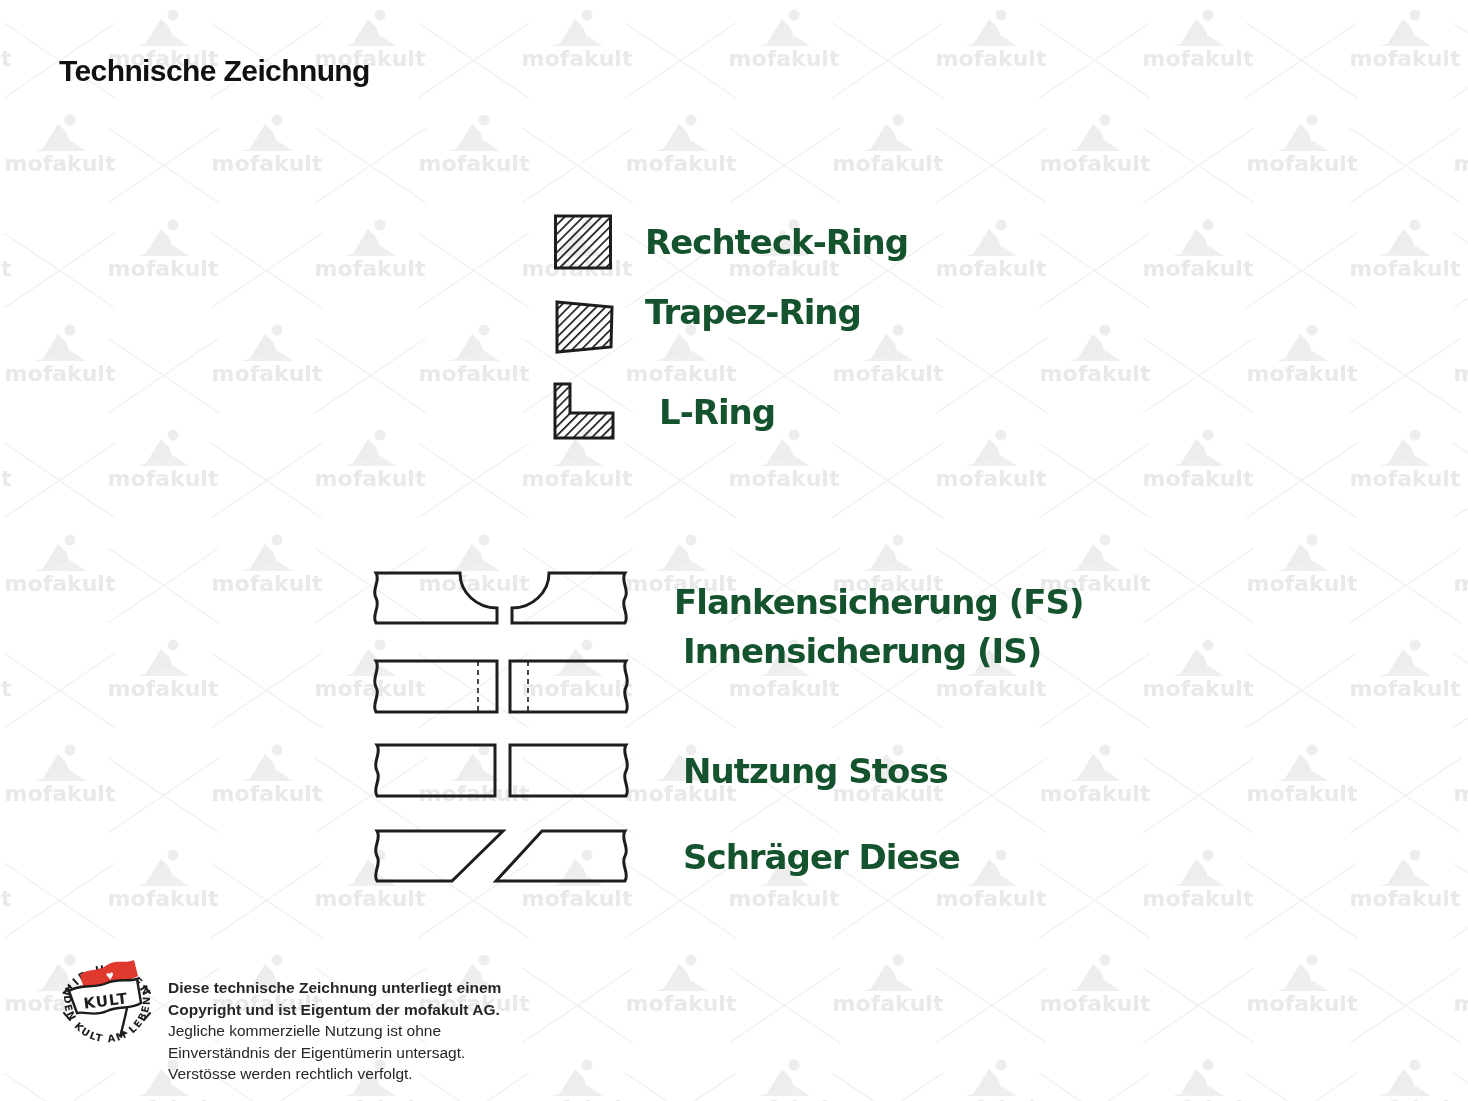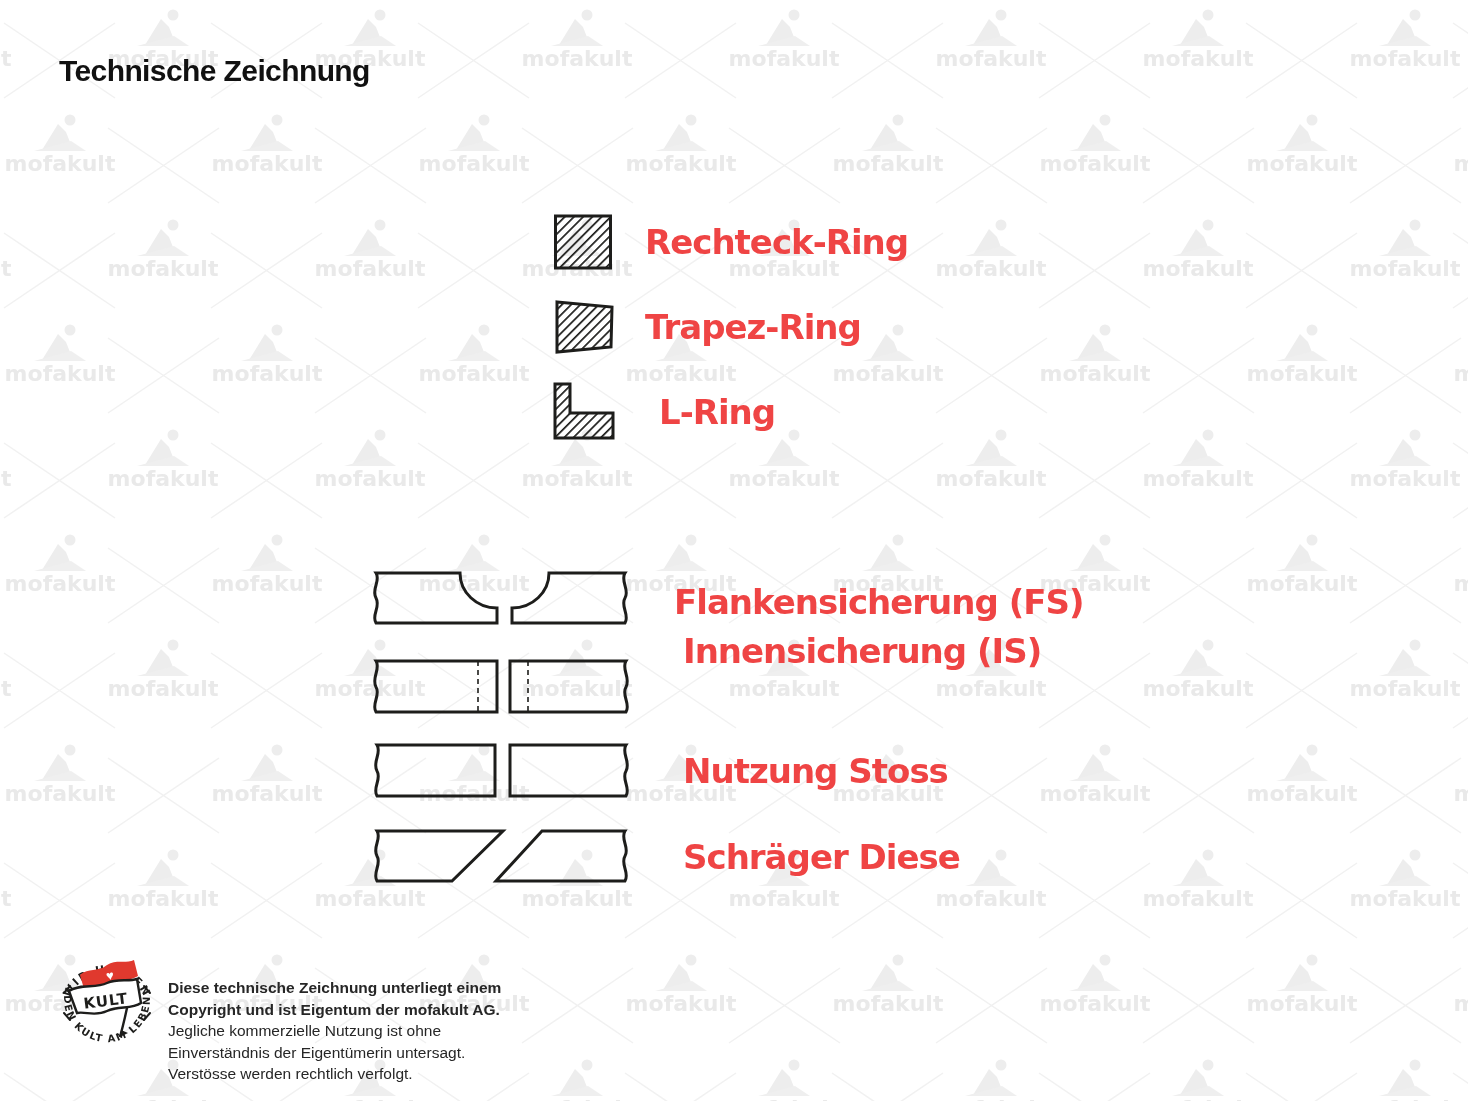--- a/index.html
+++ b/index.html
@@ -12,21 +12,21 @@
   .content{position:absolute;left:0;top:0;width:100%;height:100%;z-index:1;}
   .abs{position:absolute;}
   .page-title{
     left:59px;top:54px;
     font-size:30px;font-weight:bold;color:#111;letter-spacing:-0.6px;
     font-family:"Liberation Sans",sans-serif;
   }
   .sym-label{
     font-family:"DejaVu Sans",sans-serif;
     font-weight:bold;font-size:34px;line-height:40px;
-    color:#ef4444;letter-spacing:-1px;white-space:nowrap;
+    color:#14532d;letter-spacing:-1px;white-space:nowrap;
   }
   .footer-text{
     left:168px;top:977px;width:356px;
     font-size:15.5px;line-height:21.5px;color:#262626;
     font-family:"Liberation Sans",sans-serif;
   }
   .footer-text .b{font-weight:bold;}
   svg{display:block;}
 </style>
 </head>
@@ -754,21 +754,21 @@
   <div class="abs sym-label" style="left:645px;top:222px">Rechteck-Ring</div>
 
   <svg class="abs" style="left:551px;top:296px" width="68" height="64">
     <defs>
       <pattern id="hB" width="6.5" height="6.5" patternUnits="userSpaceOnUse" patternTransform="rotate(-45)">
         <rect width="6.5" height="1.7" fill="#1d1d1b"></rect>
       </pattern>
     </defs>
     <polygon points="6,6 61,11 60,51 6,56" fill="url(#hB)" stroke="#1d1d1b" stroke-width="3"></polygon>
   </svg>
-  <div class="abs sym-label" style="left:645px;top:307px">Trapez-Ring</div>
+  <div class="abs sym-label" style="left:645px;top:292px">Trapez-Ring</div>
 
   <svg class="abs" style="left:549px;top:378px" width="72" height="68">
     <defs>
       <pattern id="hC" width="6.5" height="6.5" patternUnits="userSpaceOnUse" patternTransform="rotate(-45)">
         <rect width="6.5" height="1.7" fill="#1d1d1b"></rect>
       </pattern>
     </defs>
     <polygon points="6,6 21,6 21,35 64,35 64,60 6,60" fill="url(#hC)" stroke="#1d1d1b" stroke-width="3"></polygon>
   </svg>
   <div class="abs sym-label" style="left:659px;top:392px">L-Ring</div>

